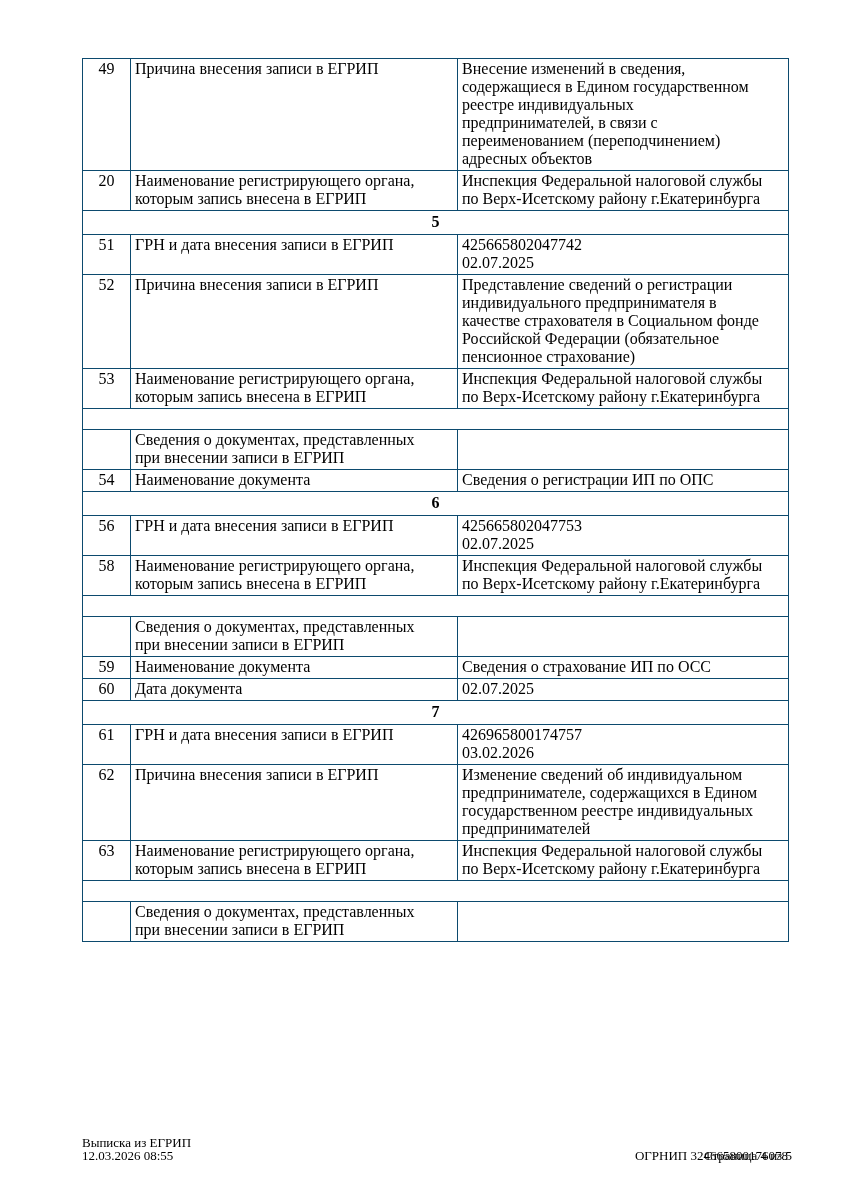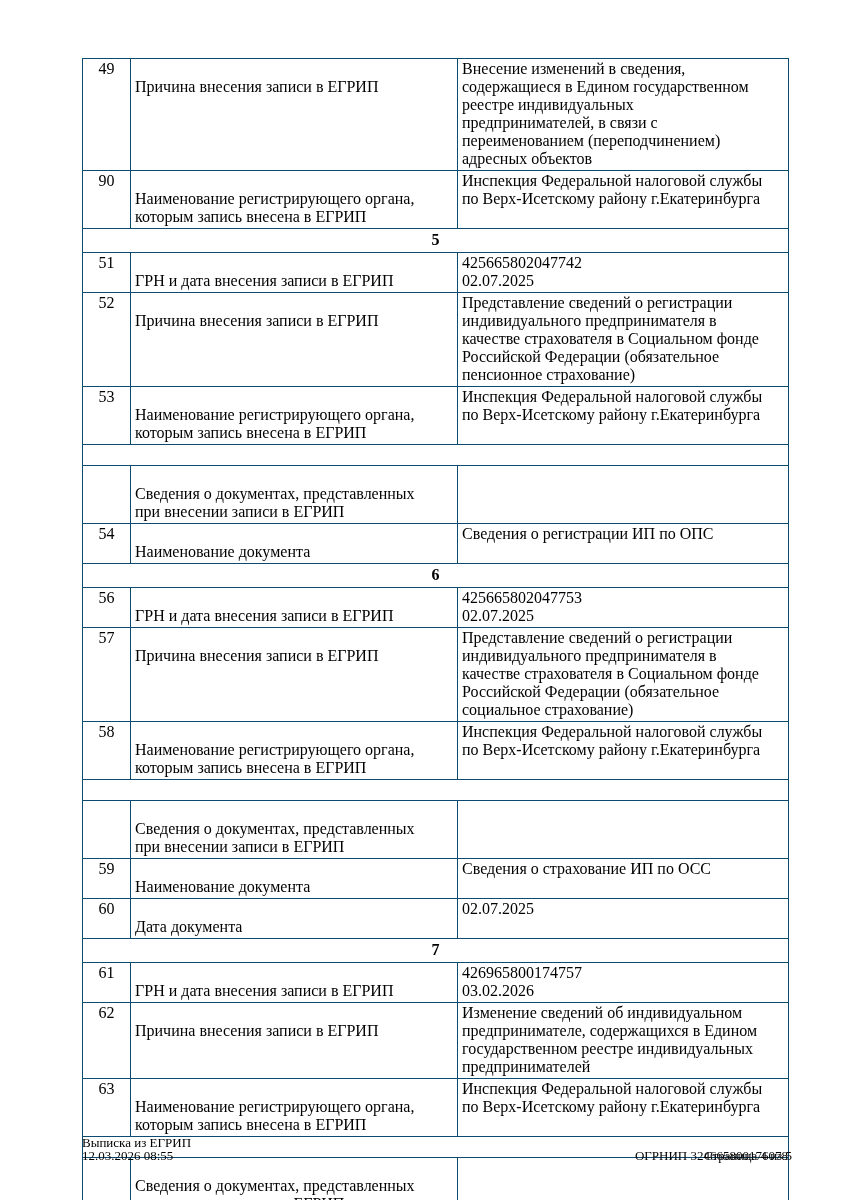--- a/index.html
+++ b/index.html
@@ -23,21 +23,21 @@
   .registry-table td {
     border: 1px solid #0c4a6e;
     vertical-align: top;
     background: #ffffff;
   }
   td.cell-num {
     text-align: center;
     padding: 1px 2px 2px 2px;
   }
   td.cell-label {
-    padding: 19px 3px 2px 4px;
+    padding: 1px 3px 2px 4px;
     white-space: pre-line;
   }
   td.cell-value {
     padding: 1px 2px 2px 4px;
     white-space: pre-line;
   }
   tr.section-row td {
     text-align: center;
     font-weight: bold;
     padding: 2px 0 3px 0;
@@ -81,21 +81,21 @@
         <td class="cell-num">49</td>
         <td class="cell-label">Причина внесения записи в ЕГРИП</td>
         <td class="cell-value">Внесение изменений в сведения,
 содержащиеся в Едином государственном
 реестре индивидуальных
 предпринимателей, в связи с
 переименованием (переподчинением)
 адресных объектов</td>
       </tr>
       <tr>
-        <td class="cell-num">90</td>
+        <td class="cell-num">20</td>
         <td class="cell-label">Наименование регистрирующего органа,
 которым запись внесена в ЕГРИП</td>
         <td class="cell-value">Инспекция Федеральной налоговой службы
 по Верх-Исетскому району г.Екатеринбурга</td>
       </tr>
       <tr class="section-row">
         <td class="cell-section" colspan="3">5</td>
       </tr>
       <tr>
         <td class="cell-num">51</td>
@@ -134,29 +134,20 @@
         <td class="cell-value">Сведения о регистрации ИП по ОПС</td>
       </tr>
       <tr class="section-row">
         <td class="cell-section" colspan="3">6</td>
       </tr>
       <tr>
         <td class="cell-num">56</td>
         <td class="cell-label">ГРН и дата внесения записи в ЕГРИП</td>
         <td class="cell-value">425665802047753
 02.07.2025</td>
-      </tr>
-      <tr>
-        <td class="cell-num">57</td>
-        <td class="cell-label">Причина внесения записи в ЕГРИП</td>
-        <td class="cell-value">Представление сведений о регистрации
-индивидуального предпринимателя в
-качестве страхователя в Социальном фонде
-Российской Федерации (обязательное
-социальное страхование)</td>
       </tr>
       <tr>
         <td class="cell-num">58</td>
         <td class="cell-label">Наименование регистрирующего органа,
 которым запись внесена в ЕГРИП</td>
         <td class="cell-value">Инспекция Федеральной налоговой службы
 по Верх-Исетскому району г.Екатеринбурга</td>
       </tr>
       <tr class="spacer-row">
         <td class="cell-spacer" colspan="3"></td>

